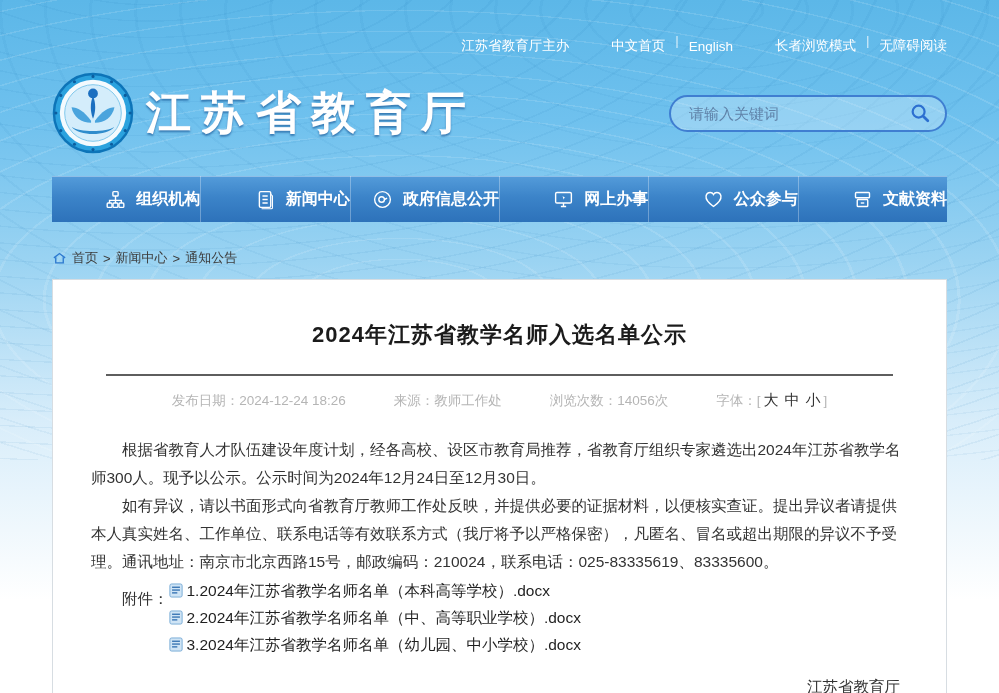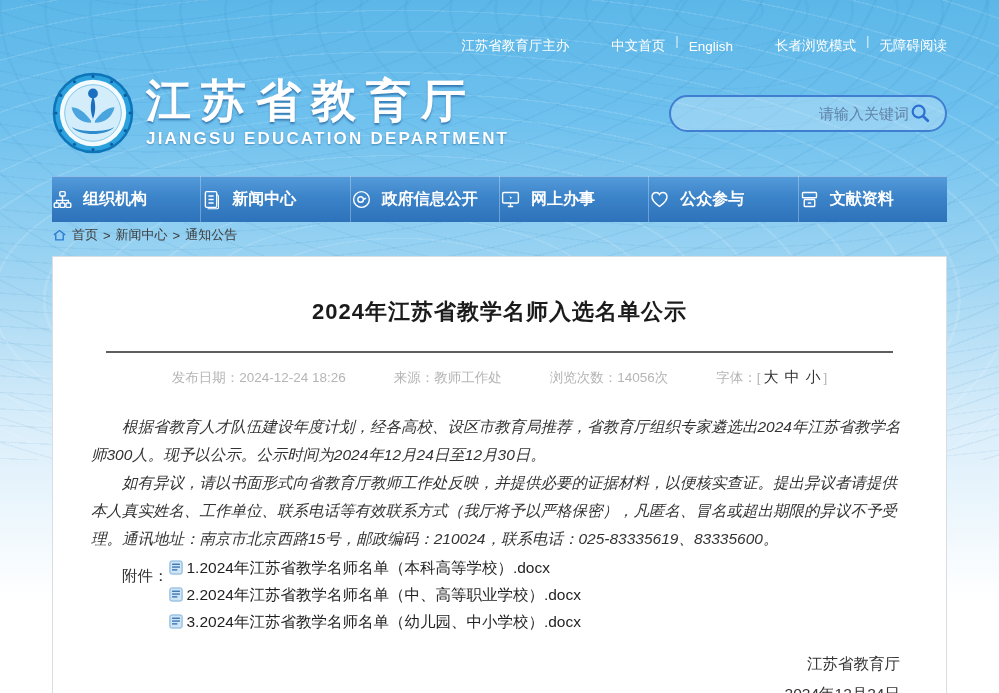--- a/index.html
+++ b/index.html
@@ -41,43 +41,43 @@
     font-size: 17px; font-weight: bold; color: #ffffff; letter-spacing: 2.2px;
     text-shadow: 0 1px 2px rgba(24,88,150,0.55); margin-top: 4px; white-space: nowrap;
   }
   .searchbox {
     margin-left: auto; width: 278px; height: 37px; border-radius: 19px;
     border: 2px solid #3f7ed1; background: rgba(240,250,255,0.30);
     display: flex; align-items: center; padding: 0 14px 0 18px;
   }
   .searchbox input {
     flex: 1; border: none; outline: none; background: transparent;
-    font-size: 15px; color: #c2410c; font-family: inherit; text-align: right;
+    font-size: 15px; color: #c2410c; font-family: inherit;
   }
   .searchbox input::placeholder { color: #5f82a8; opacity: 1; }
   .search-btn { background: none; border: none; cursor: pointer; display: flex; padding: 0; }
 
   
   .nav {
     margin-top: 21px; height: 46px; display: flex;
     background: linear-gradient(180deg, #549cda 0%, #3c84c9 45%, #2d72ba 100%);
     box-shadow: 0 1px 0 rgba(255,255,255,0.35) inset;
   }
   .nav-item {
-    flex: 1; display: flex; align-items: center; justify-content: flex-start; gap: 10px;
+    flex: 1; display: flex; align-items: center; justify-content: flex-end; gap: 10px;
     color: #fff; font-size: 16px; font-weight: bold; cursor: pointer;
     border-right: 1px solid rgba(255,255,255,0.30); text-decoration: none;
   }
   .nav-item:last-child { border-right: none; }
   .nav-item svg { display: block; }
 
   
   .breadcrumb {
     display: flex; align-items: center; gap: 5px;
-    margin-top: 4px; font-size: 13px; color: #3c3c3c; height: 18px;
+    margin-top: 27px; font-size: 13px; color: #3c3c3c; height: 18px;
   }
   .breadcrumb .crumb { cursor: pointer; }
   .breadcrumb .sep { color: #3c3c3c; }
 
   
   .panel {
     margin-top: 12px; background: #ffffff; border: 1px solid #d7dde2;
     min-height: 482px; padding: 40px 38px 24px 38px;
   }
   .article-title {
@@ -87,21 +87,21 @@
 
   .meta-row {
     display: flex; justify-content: center; align-items: center; gap: 48px;
     margin-top: 15px; font-size: 13.5px; color: #b5b5b5;
   }
   .meta-item { white-space: nowrap; }
   .font-sizes .bracket { color: #b5b5b5; }
   .font-size-opt { color: #333; cursor: pointer; margin: 0 3px; font-size: 15px; }
 
   .body-text { margin-top: 26px; font-size: 15.5px; color: #333; line-height: 28px; }
-  .body-text p { text-indent: 2em; font-style: italic; }
+  .body-text p { text-indent: 2em; }
 
   .attach { display: flex; margin-left: 2em; margin-top: 1px; font-size: 15.5px; color: #222; line-height: 27px; }
   .attach-label { white-space: nowrap; color: #333; margin-top: 8px; }
   .attach-files { }
   .attach-row { display: flex; align-items: center; gap: 4px; cursor: pointer; text-align: right; }
   .attach-row svg { flex: 0 0 auto; }
   .attach-name { color: #1f1f1f; }
 
   .signature { margin-top: 14px; text-align: right; font-size: 15.5px; color: #333; padding-right: 8px; }
   .signature .sig-org { line-height: 30px; }
@@ -146,21 +146,20 @@
           <circle cx="23" cy="10" r="1.6"></circle>
       </g>
       <path d="M42 24 c-3 8 -3 16 0 24 c3 -8 3 -16 0 -24 z" fill="#1b6fc0"></path>
       <circle cx="42" cy="22" r="5" fill="#1b6fc0"></circle>
       <path d="M40 50 C33 40 26 36 20 36 C22 46 30 52 40 52 z" fill="#4aa4dd"></path>
       <path d="M44 50 C51 40 58 36 64 36 C62 46 54 52 44 52 z" fill="#4aa4dd"></path>
       <path d="M20 56 C28 62 56 62 64 56 C56 66 28 66 20 56 z" fill="#2f8ccc"></path>
     </svg>
     <div class="site-titles">
       <div class="site-name">江苏省教育厅</div>
-      <div class="site-name-en">JIANGSU EDUCATION DEPARTMENT</div>
     </div>
     <div class="searchbox">
       <input type="text" placeholder="请输入关键词" style="">
       <button class="search-btn">
         <svg width="22" height="22" viewBox="0 0 24 24" fill="none">
           <circle cx="10.5" cy="10.5" r="6.5" stroke="#2c6fd0" stroke-width="2.4"></circle>
           <line x1="15.5" y1="15.5" x2="20.5" y2="20.5" stroke="#2c6fd0" stroke-width="3" stroke-linecap="round"></line>
         </svg>
       </button>
     </div>

